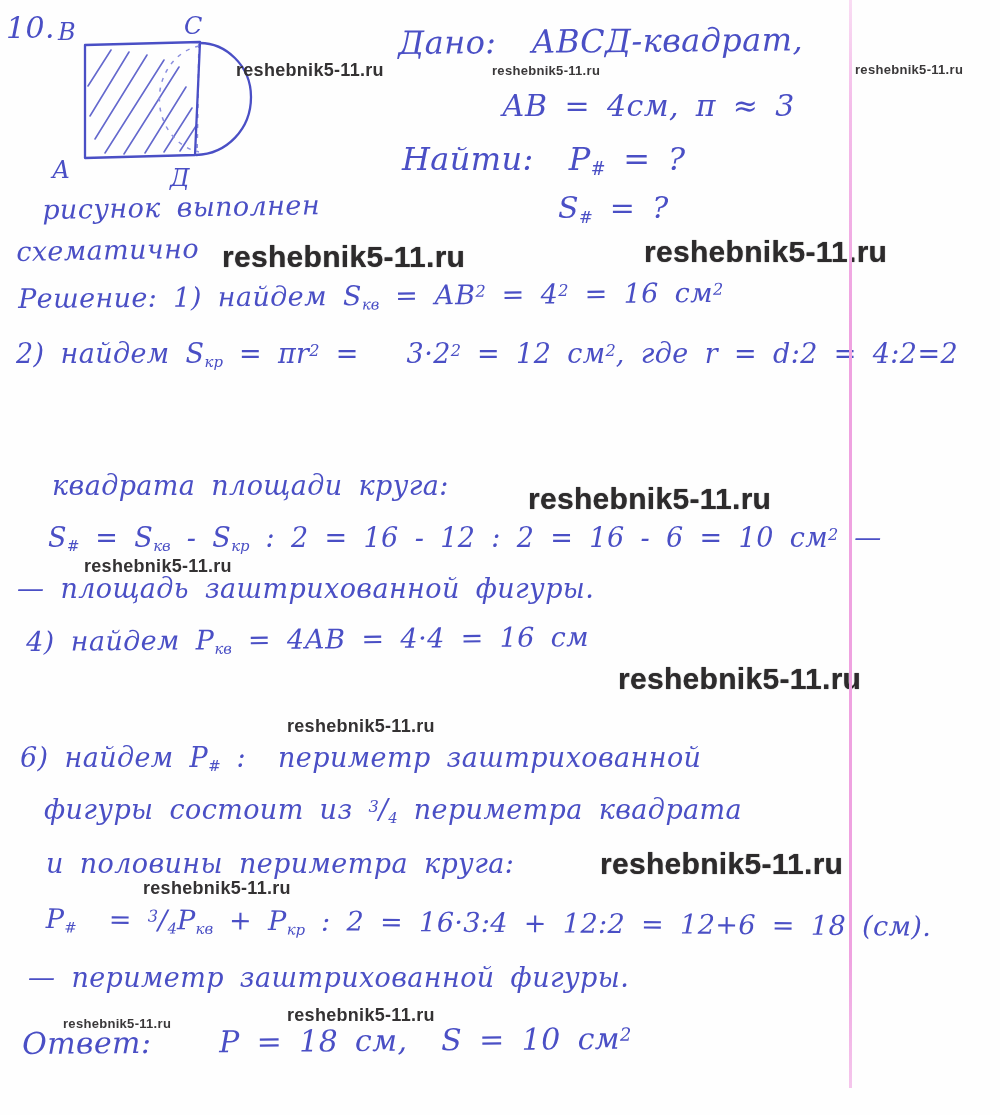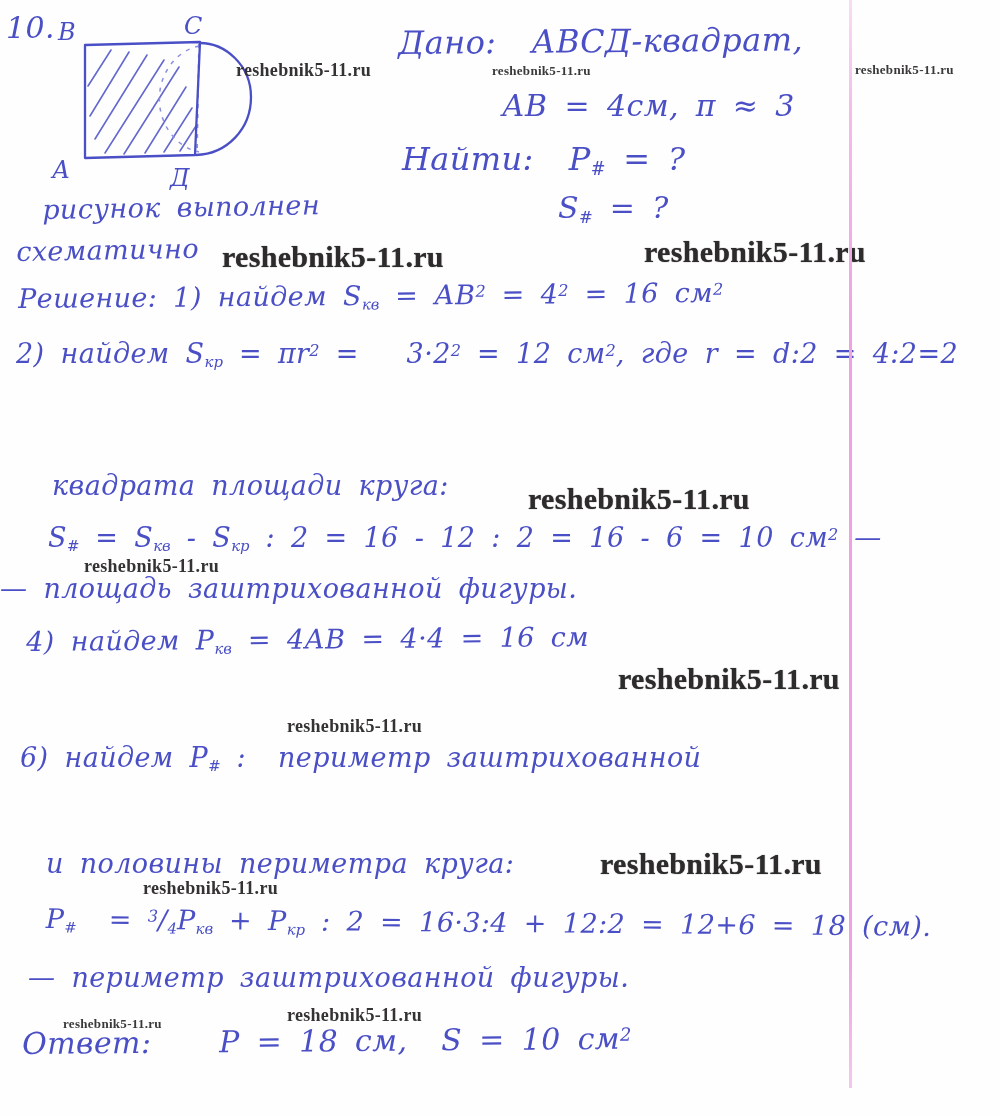--- a/index.html
+++ b/index.html
@@ -24,21 +24,21 @@
   .hw sup{font-size:.6em;vertical-align:.45em;letter-spacing:0}
   .big{font-size:32px}
   .mid{font-size:30px}
   .r-m1{transform:rotate(-1deg)}
   .r-m05{transform:rotate(-.5deg)}
   .r-p05{transform:rotate(.5deg)}
   
   .wm{
     position:absolute;
     color:#2d2b2c;
-    font-family:Liberation Serif, serif;
+    font-family:Liberation Sans, sans-serif;
     font-weight:bold;
     white-space:nowrap;
     letter-spacing:.3px;
   }
   .wm-sm{font-size:13px;color:#3a3839}
   .wm-md{font-size:18px;color:#343233}
   .wm-lg{font-size:30px;text-shadow:0 0 1px #4a4a4a}
   
   .margin-line{
     position:absolute;
@@ -89,23 +89,24 @@
   <div class="hw big" style="left:402px;top:140px">Найти:&nbsp; Р<sub>#</sub> = ?</div>
   <div class="hw mid" style="left:558px;top:190px">S<sub>#</sub> = ?</div>
 
   <div class="hw r-m1" style="left:42px;top:194px">рисунок выполнен</div>
   <div class="hw r-m1" style="left:16px;top:236px">схематично</div>
 
   <div class="hw r-m05" style="left:18px;top:283px">Решение: 1) найдем S<sub>кв</sub> = АВ<sup>2</sup> = 4<sup>2</sup> = 16 см<sup>2</sup></div>
   <div class="hw" style="left:16px;top:338px">2) найдем S<sub>кр</sub> = πr<sup>2</sup> =&nbsp;&nbsp; 3·2<sup>2</sup> = 12 см<sup>2</sup>, где r = d:2 = 4:2=2</div>
   <div class="hw" style="left:52px;top:470px">квадрата площади круга:</div>
   <div class="hw" style="left:48px;top:522px">S<sub>#</sub> = S<sub>кв</sub> - S<sub>кр</sub> : 2 = 16 - 12 : 2 = 16 - 6 = 10 см<sup>2</sup> —</div>
-  <div class="hw" style="left:0;top:573px">— площадь заштрихованной фигуры.</div>
+  <div class="hw" style="left:17px;top:573px">— площадь заштрихованной фигуры.</div>
   <div class="hw r-m05" style="left:26px;top:626px">4) найдем Р<sub>кв</sub> = 4АВ = 4·4 = 16 см</div>
   <div class="hw" style="left:20px;top:742px">6) найдем Р<sub>#</sub> :&nbsp; периметр заштрихованной</div>
+  <div class="hw" style="left:44px;top:794px">фигуры состоит из <sup>3</sup>/<sub>4</sub> периметра квадрата</div>
   <div class="hw" style="left:46px;top:848px">и половины периметра круга:</div>
   <div class="hw r-p05" style="left:46px;top:903px">Р<sub>#</sub>&nbsp; = <sup>3</sup>/<sub>4</sub>Р<sub>кв</sub> + Р<sub>кр</sub> : 2 = 16·3:4 + 12:2 = 12+6 = 18 (см).</div>
   <div class="hw" style="left:28px;top:962px">— периметр заштрихованной фигуры.</div>
 
   <div class="hw mid r-m05" style="left:22px;top:1026px">Ответ:&nbsp;&nbsp;&nbsp; Р = 18 см,&nbsp; S = 10 см<sup>2</sup></div>
 
   <div>
       <div class="wm wm-md" style="left: 236px; top: 60px;">reshebnik5-11.ru</div>
       <div class="wm wm-sm" style="left: 492px; top: 63px;">reshebnik5-11.ru</div>
       <div class="wm wm-sm" style="left: 855px; top: 62px;">reshebnik5-11.ru</div>

